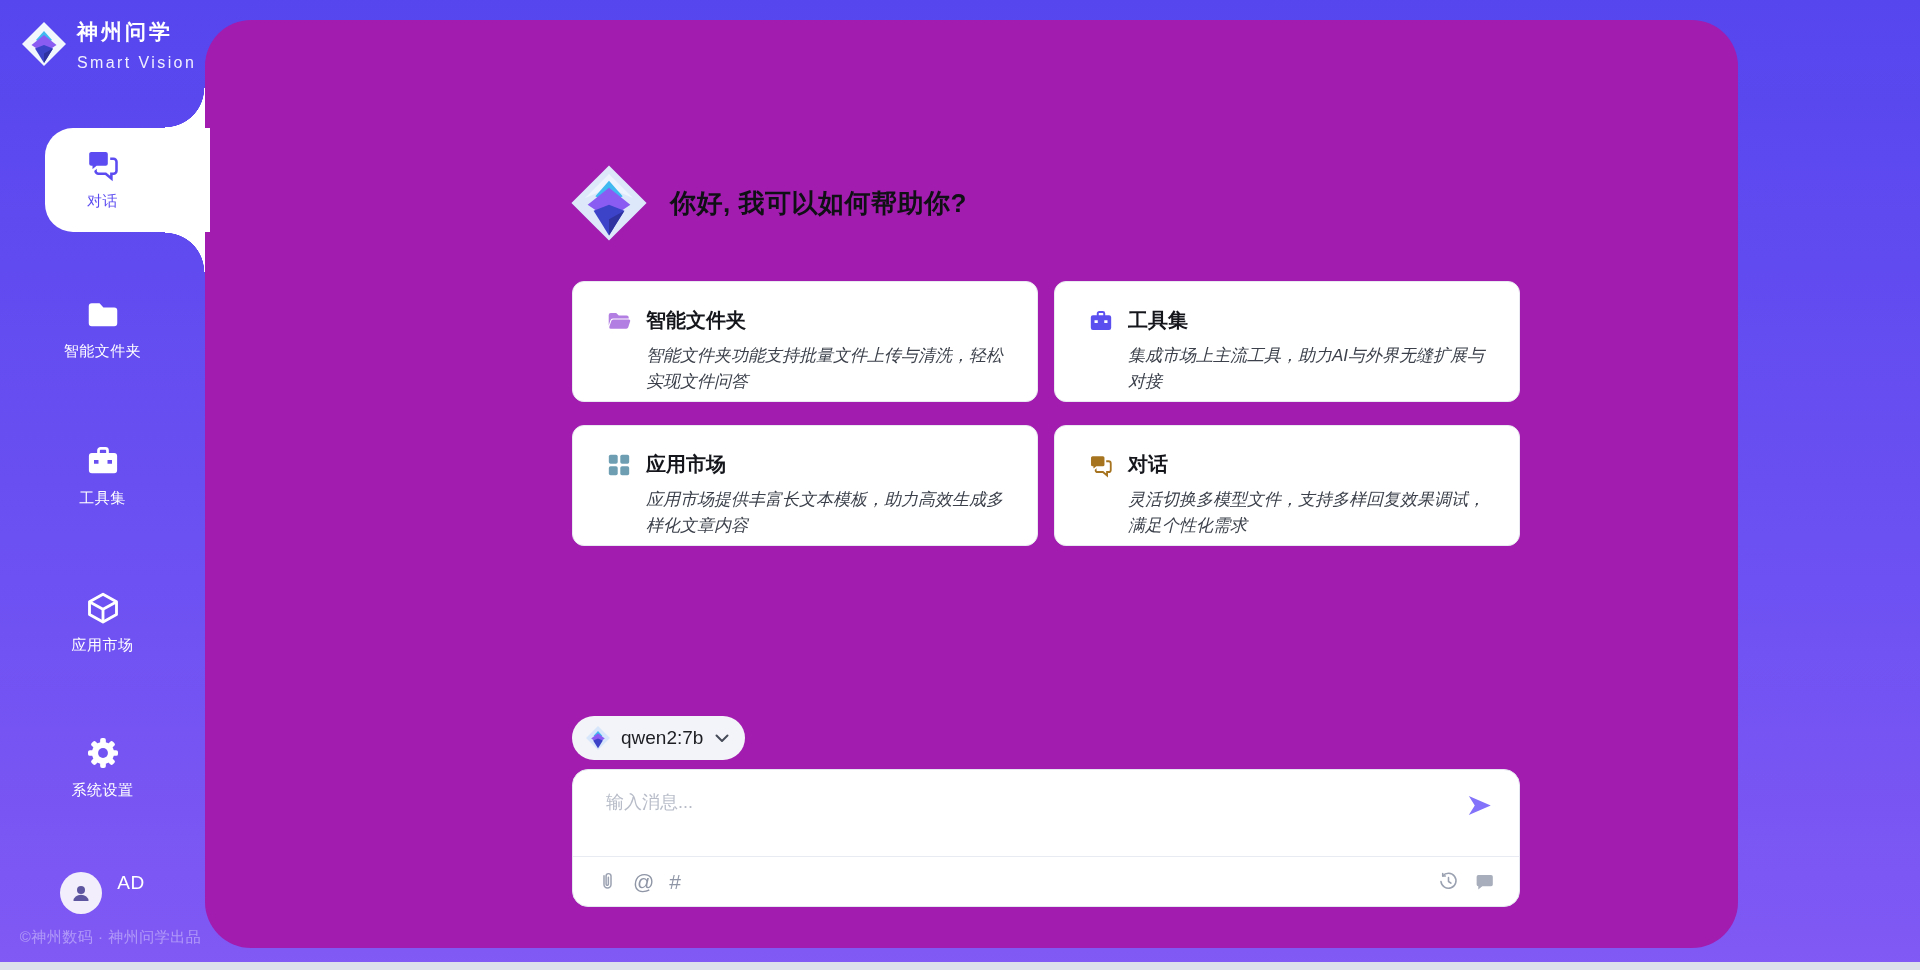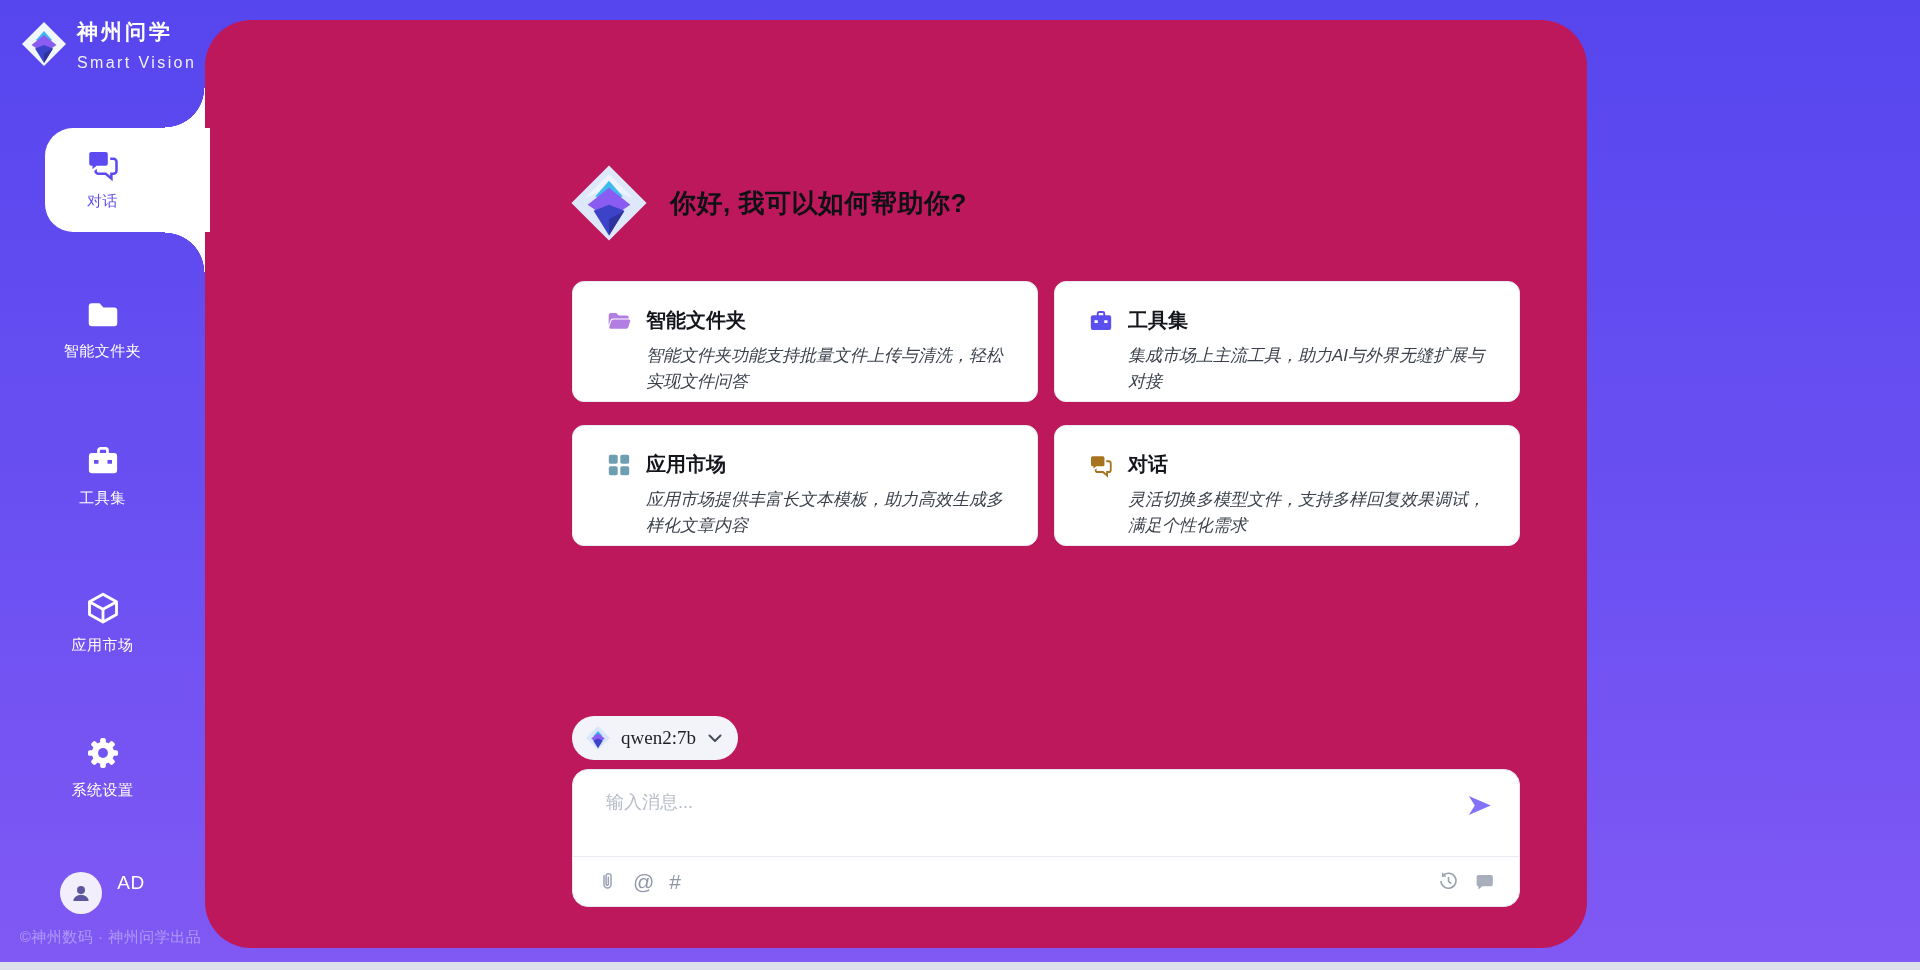--- a/index.html
+++ b/index.html
@@ -5,22 +5,22 @@
   * { margin:0; padding:0; box-sizing:border-box; }
   html,body { width:1920px; height:970px; overflow:hidden; }
   body {
     font-family:"Liberation Sans","DejaVu Sans",sans-serif;
     background:linear-gradient(180deg,#5646ee 0%,#6b50f2 55%,#8159f4 100%);
     position:relative;
   }
 
   
   #main-panel {
-    position:absolute; left:205px; top:20px; width:1382px; height:928px;
-    background:#be185d; border-radius:46px; z-index:1;
+    position:absolute; left:205px; top:20px; width:1533px; height:928px;
+    background:#a21caf; border-radius:46px; z-index:1;
   }
 
   
   #bottom-strip { position:absolute; left:0; bottom:0; width:100%; height:8px; background:#dbe0ea; z-index:6; }
 
   
   #sidebar { position:absolute; left:0; top:0; width:205px; height:100%; z-index:2; }
 
   .logo-row { position:absolute; left:20px; top:20px; display:flex; align-items:flex-start; gap:9px; }
   .logo-row svg { width:48px; height:48px; }
@@ -80,21 +80,21 @@
     padding:25px 24px 0 33px; cursor:pointer;
   }
   .card-head { display:flex; align-items:center; gap:14px; }
   .card-head svg { width:26px; height:26px; }
   .card-title { font-size:20px; font-weight:700; color:#14161c; }
   .card-desc { margin:9px 0 0 40px; font-size:17px; line-height:1.5; color:#3b404a;font-style:italic; }
 
   .model-pill {
     position:absolute; left:367px; top:696px; height:44px; padding:0 16px 0 13px;
     background:#f3f4f9; border-radius:22px;
-    display:inline-flex; align-items:center; gap:10px; cursor:pointer;font-family:Liberation Serif, serif;
+    display:inline-flex; align-items:center; gap:10px; cursor:pointer;
   }
   .model-pill .pill-logo { width:26px; height:26px; }
   .model-name { font-size:19px; color:#1c1e24; }
   .model-pill .chev { width:14px; height:9px; margin-left:2px; }
 
   .composer {
     position:absolute; left:367px; top:749px; width:948px; height:138px;
     border:1.5px solid #e5e7f0; border-radius:16px; background:#fff;
   }
   .composer textarea {

